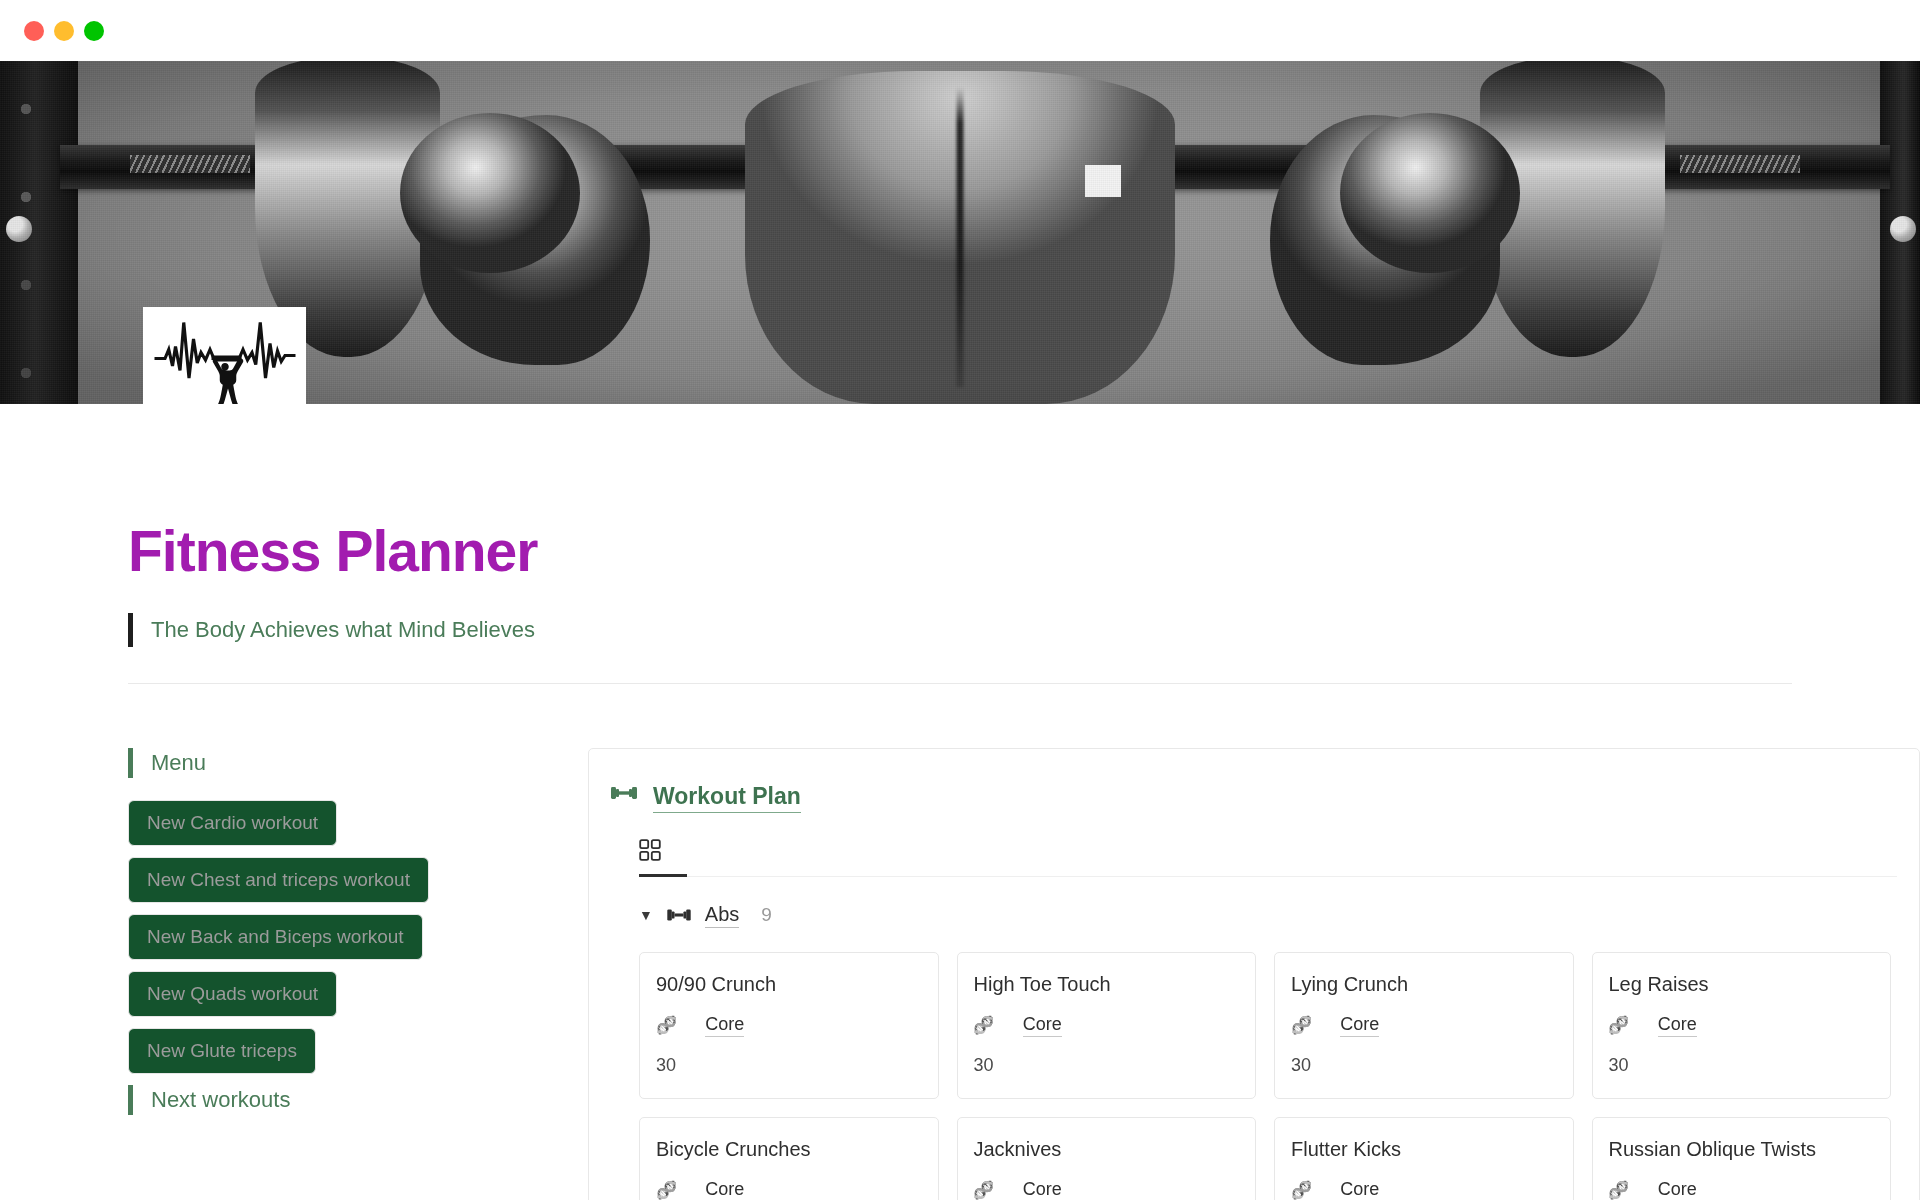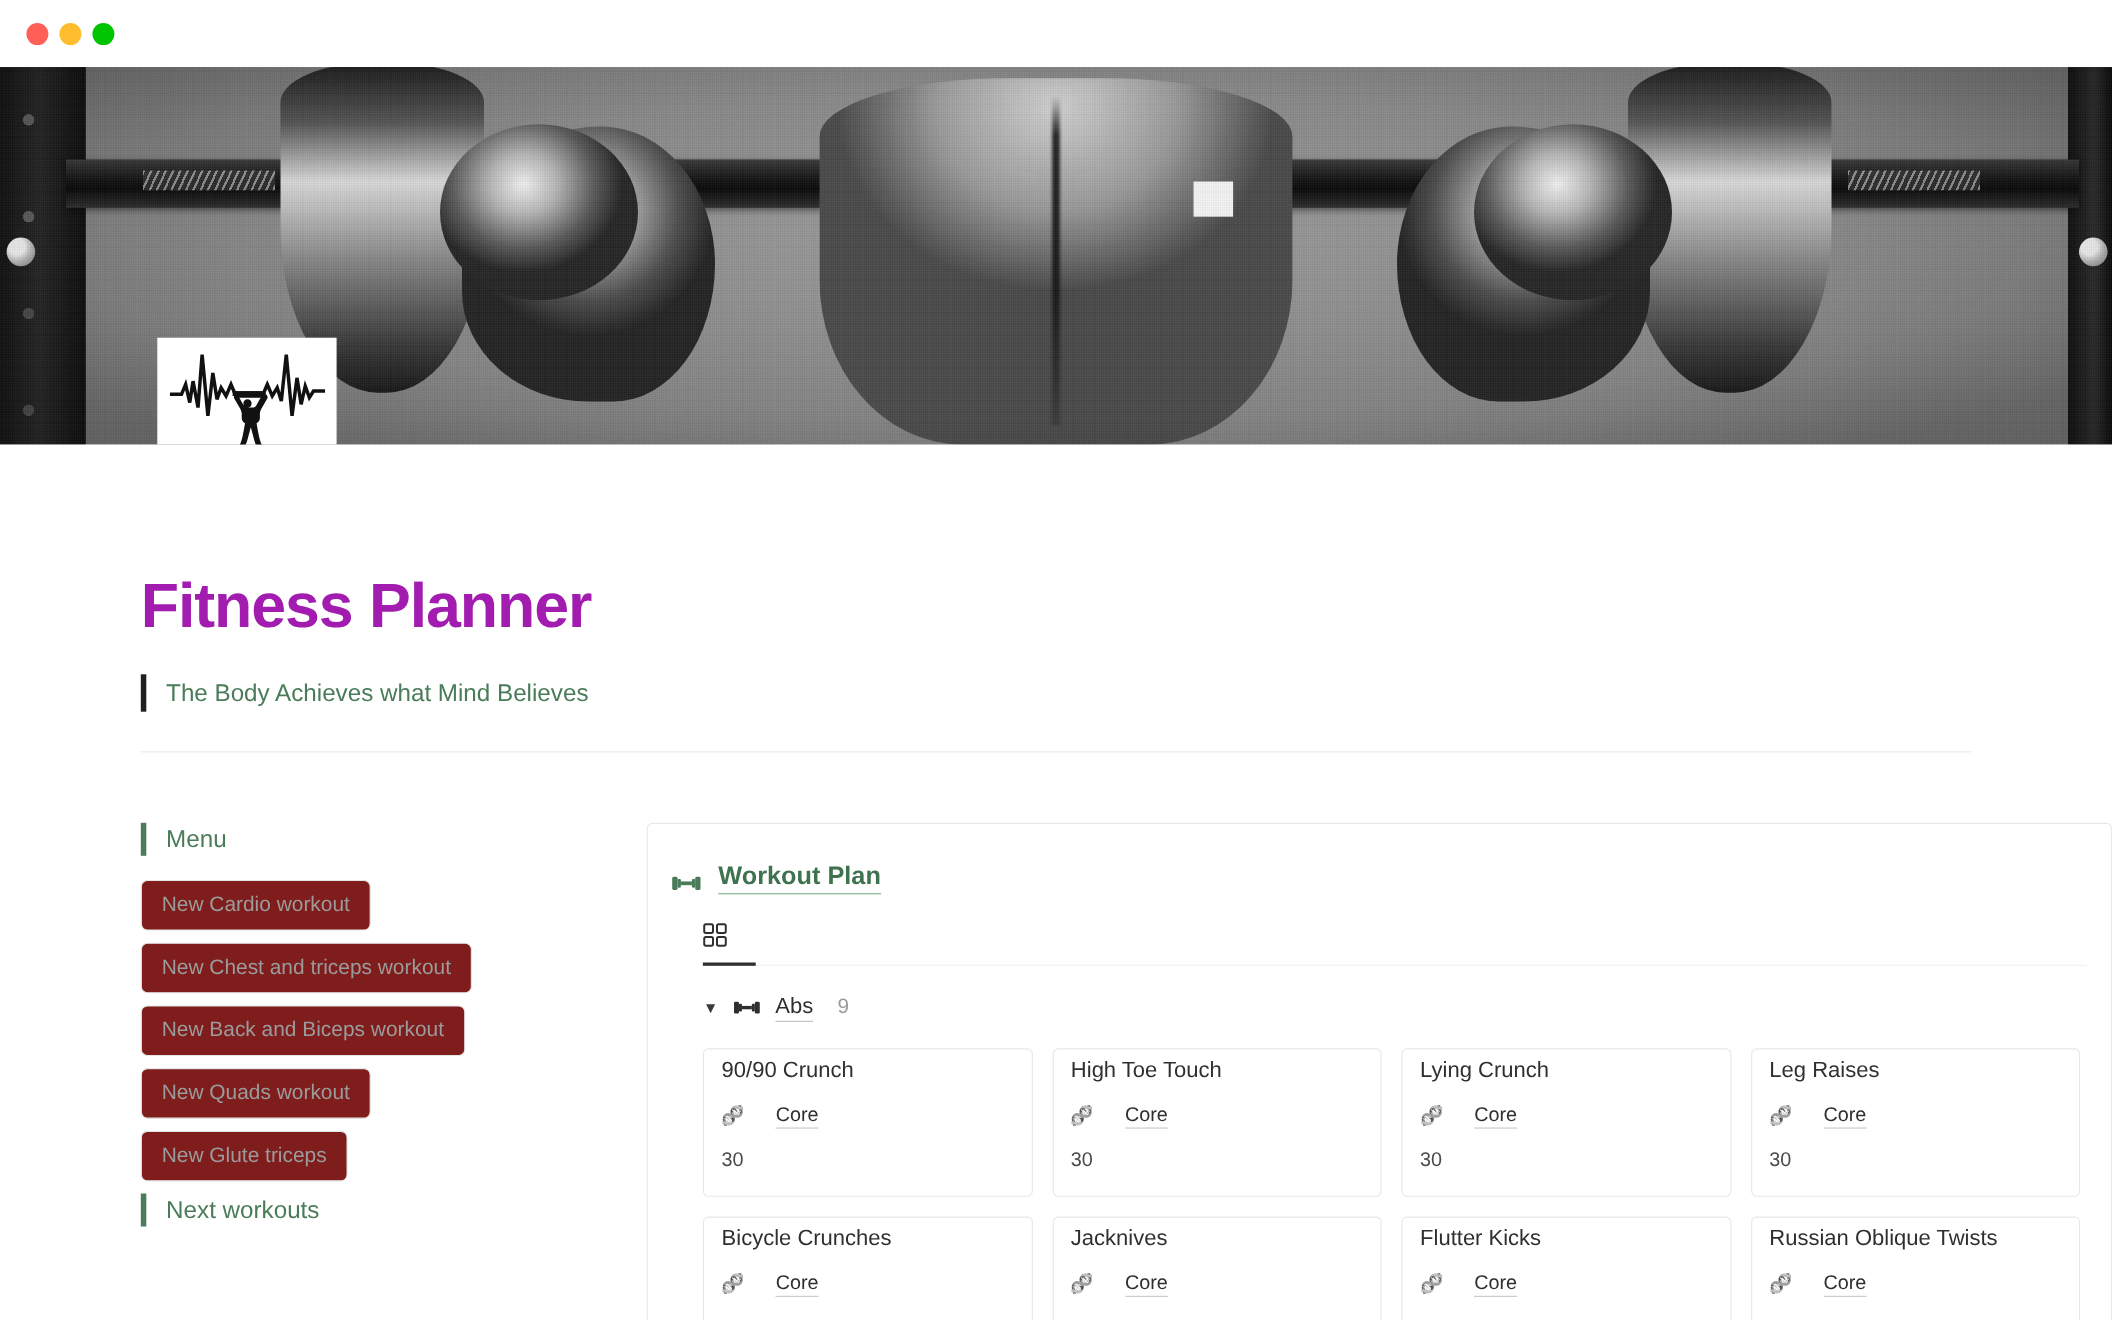--- a/index.html
+++ b/index.html
@@ -193,40 +193,40 @@
   .section-title { font-size: 22px; color: #4a7c59; }
 
   .menu-btn {
     display: inline-block;
     border: 1px solid #e6e6e6;
     border-radius: 6px;
     padding: 11px 18px;
     font-size: 19px;
     color: #9b9b9b;
     margin-bottom: 11px;
-    background: #7f1d1d;
+    background: #14532d;
     cursor: pointer;
     white-space: nowrap;
   }
   .menu-list { display: flex; flex-direction: column; align-items: flex-start; }
 
   .next-head { }
 
   
   #plan-panel {
     border: 1px solid #e8e8e8;
     border-radius: 5px;
     background: #fff;
     margin-left: 128px;
     margin-right: 0;
     padding: 26px 0 0 0;
     min-height: 470px;
   }
   .plan-head {
-    display: flex; align-items: flex-end; gap: 16px;
+    display: flex; align-items: flex-start; gap: 16px;
     padding: 8px 0 0 22px;
   }
   .dumbbell { color: #4a7c59; display: inline-flex; }
   .plan-link {
     font-size: 23px; font-weight: 700; color: #3e7350;
     border-bottom: 1.5px solid #7fa98c; padding-bottom: 2px;
     cursor: pointer; text-decoration: none;
   }
 
   .view-tabs {
@@ -259,21 +259,21 @@
 
   .cards-grid {
     display: grid;
     grid-template-columns: repeat(4, 1fr);
     gap: 18px;
     padding: 24px 28px 0 50px;
   }
   .card {
     border: 1px solid #e7e7e7;
     border-radius: 5px;
-    padding: 8px 16px 22px 16px;
+    padding: 20px 16px 22px 16px;
     background: #fff;
     cursor: pointer;
     min-height: 128px;
   }
   .card-title { font-size: 20px; color: #2f2f2f; margin-bottom: 18px; }
   .card-tag { display: flex; align-items: center; gap: 9px; margin-bottom: 18px; }
   .dna-icon { font-size: 17px; line-height: 1; filter: grayscale(1) contrast(1.5); }
   .tag-text {
     font-size: 18px; color: #2f2f2f;
     border-bottom: 1px solid #c8c8c8; padding-bottom: 1px; margin-left: 19px;

